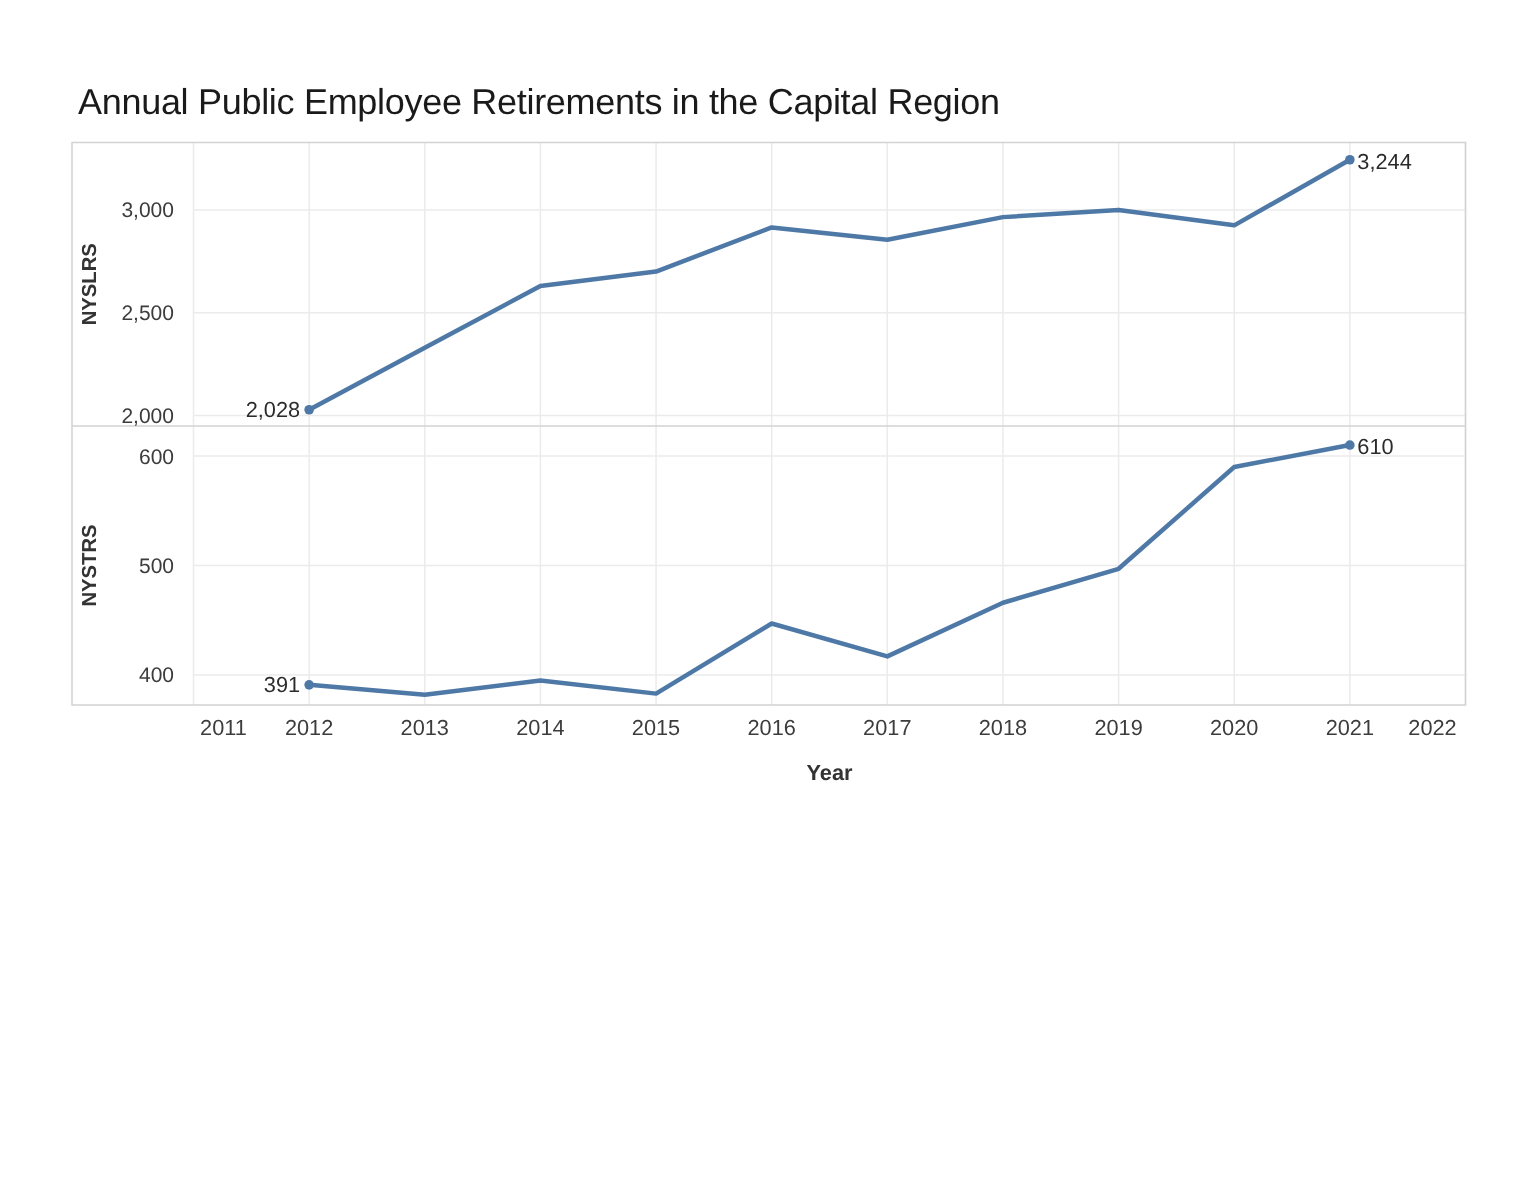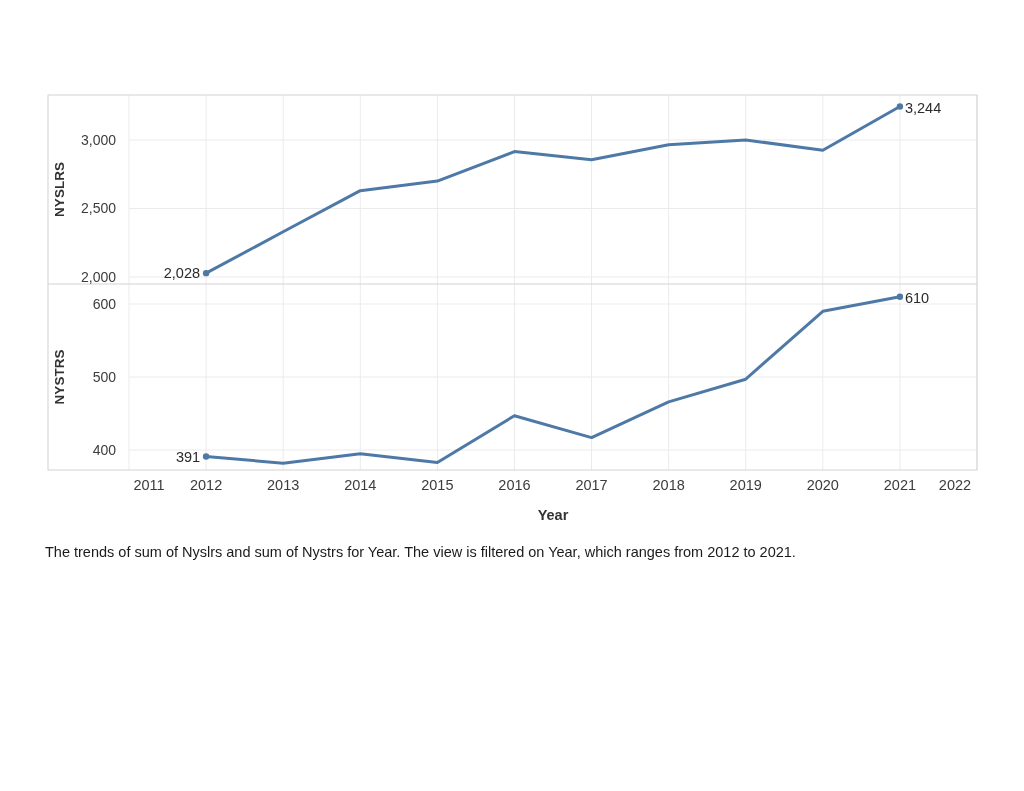--- a/index.html
+++ b/index.html
@@ -8,20 +8,21 @@
   .chart-title{position:absolute;left:52px;top:55px;font-size:24px;font-weight:500;
                color:#1a1a1a;letter-spacing:-0.2px;white-space:nowrap;}
   .chart-caption{position:absolute;left:45px;top:544px;font-size:14.5px;font-weight:400;
                  color:#1b1b1b;white-space:nowrap;}
   svg text{font-family:"Liberation Sans", sans-serif;}
 </style>
 </head>
 <body>
 
 <div class="page">
+  <div class="chart-title">Annual Public Employee Retirements in the Capital Region</div>
   <svg id="chart-svg" width="1024" height="575" viewBox="0 0 1024 575" style="position:absolute;left:0;top:0;">
       <line x1="129" y1="95" x2="129" y2="470" stroke="#ebebeb" stroke-width="1"></line>
       <line x1="206.0909090909091" y1="95" x2="206.0909090909091" y2="470" stroke="#ebebeb" stroke-width="1"></line>
       <line x1="283.1818181818182" y1="95" x2="283.1818181818182" y2="470" stroke="#ebebeb" stroke-width="1"></line>
       <line x1="360.27272727272725" y1="95" x2="360.27272727272725" y2="470" stroke="#ebebeb" stroke-width="1"></line>
       <line x1="437.3636363636364" y1="95" x2="437.3636363636364" y2="470" stroke="#ebebeb" stroke-width="1"></line>
       <line x1="514.4545454545455" y1="95" x2="514.4545454545455" y2="470" stroke="#ebebeb" stroke-width="1"></line>
       <line x1="591.5454545454545" y1="95" x2="591.5454545454545" y2="470" stroke="#ebebeb" stroke-width="1"></line>
       <line x1="668.6363636363636" y1="95" x2="668.6363636363636" y2="470" stroke="#ebebeb" stroke-width="1"></line>
       <line x1="745.7272727272727" y1="95" x2="745.7272727272727" y2="470" stroke="#ebebeb" stroke-width="1"></line>
@@ -61,14 +62,13 @@
       <text x="437.3636363636364" y="490" text-anchor="middle" font-size="14.5" fill="#3c3c3c">2015</text>
       <text x="514.4545454545455" y="490" text-anchor="middle" font-size="14.5" fill="#3c3c3c">2016</text>
       <text x="591.5454545454545" y="490" text-anchor="middle" font-size="14.5" fill="#3c3c3c">2017</text>
       <text x="668.6363636363636" y="490" text-anchor="middle" font-size="14.5" fill="#3c3c3c">2018</text>
       <text x="745.7272727272727" y="490" text-anchor="middle" font-size="14.5" fill="#3c3c3c">2019</text>
       <text x="822.8181818181819" y="490" text-anchor="middle" font-size="14.5" fill="#3c3c3c">2020</text>
       <text x="899.9090909090909" y="490" text-anchor="middle" font-size="14.5" fill="#3c3c3c">2021</text>
       <text x="955" y="490" text-anchor="middle" font-size="14.5" fill="#3c3c3c">2022</text>
       <text x="553" y="520" text-anchor="middle" font-size="14.5" font-weight="bold" fill="#333333">Year</text>
     </svg>
-  <div class="chart-caption">The trends of sum of Nyslrs and sum of Nystrs for Year. The view is filtered on Year, which ranges from 2012 to 2021.</div>
 </div>
 
 </body></html>

